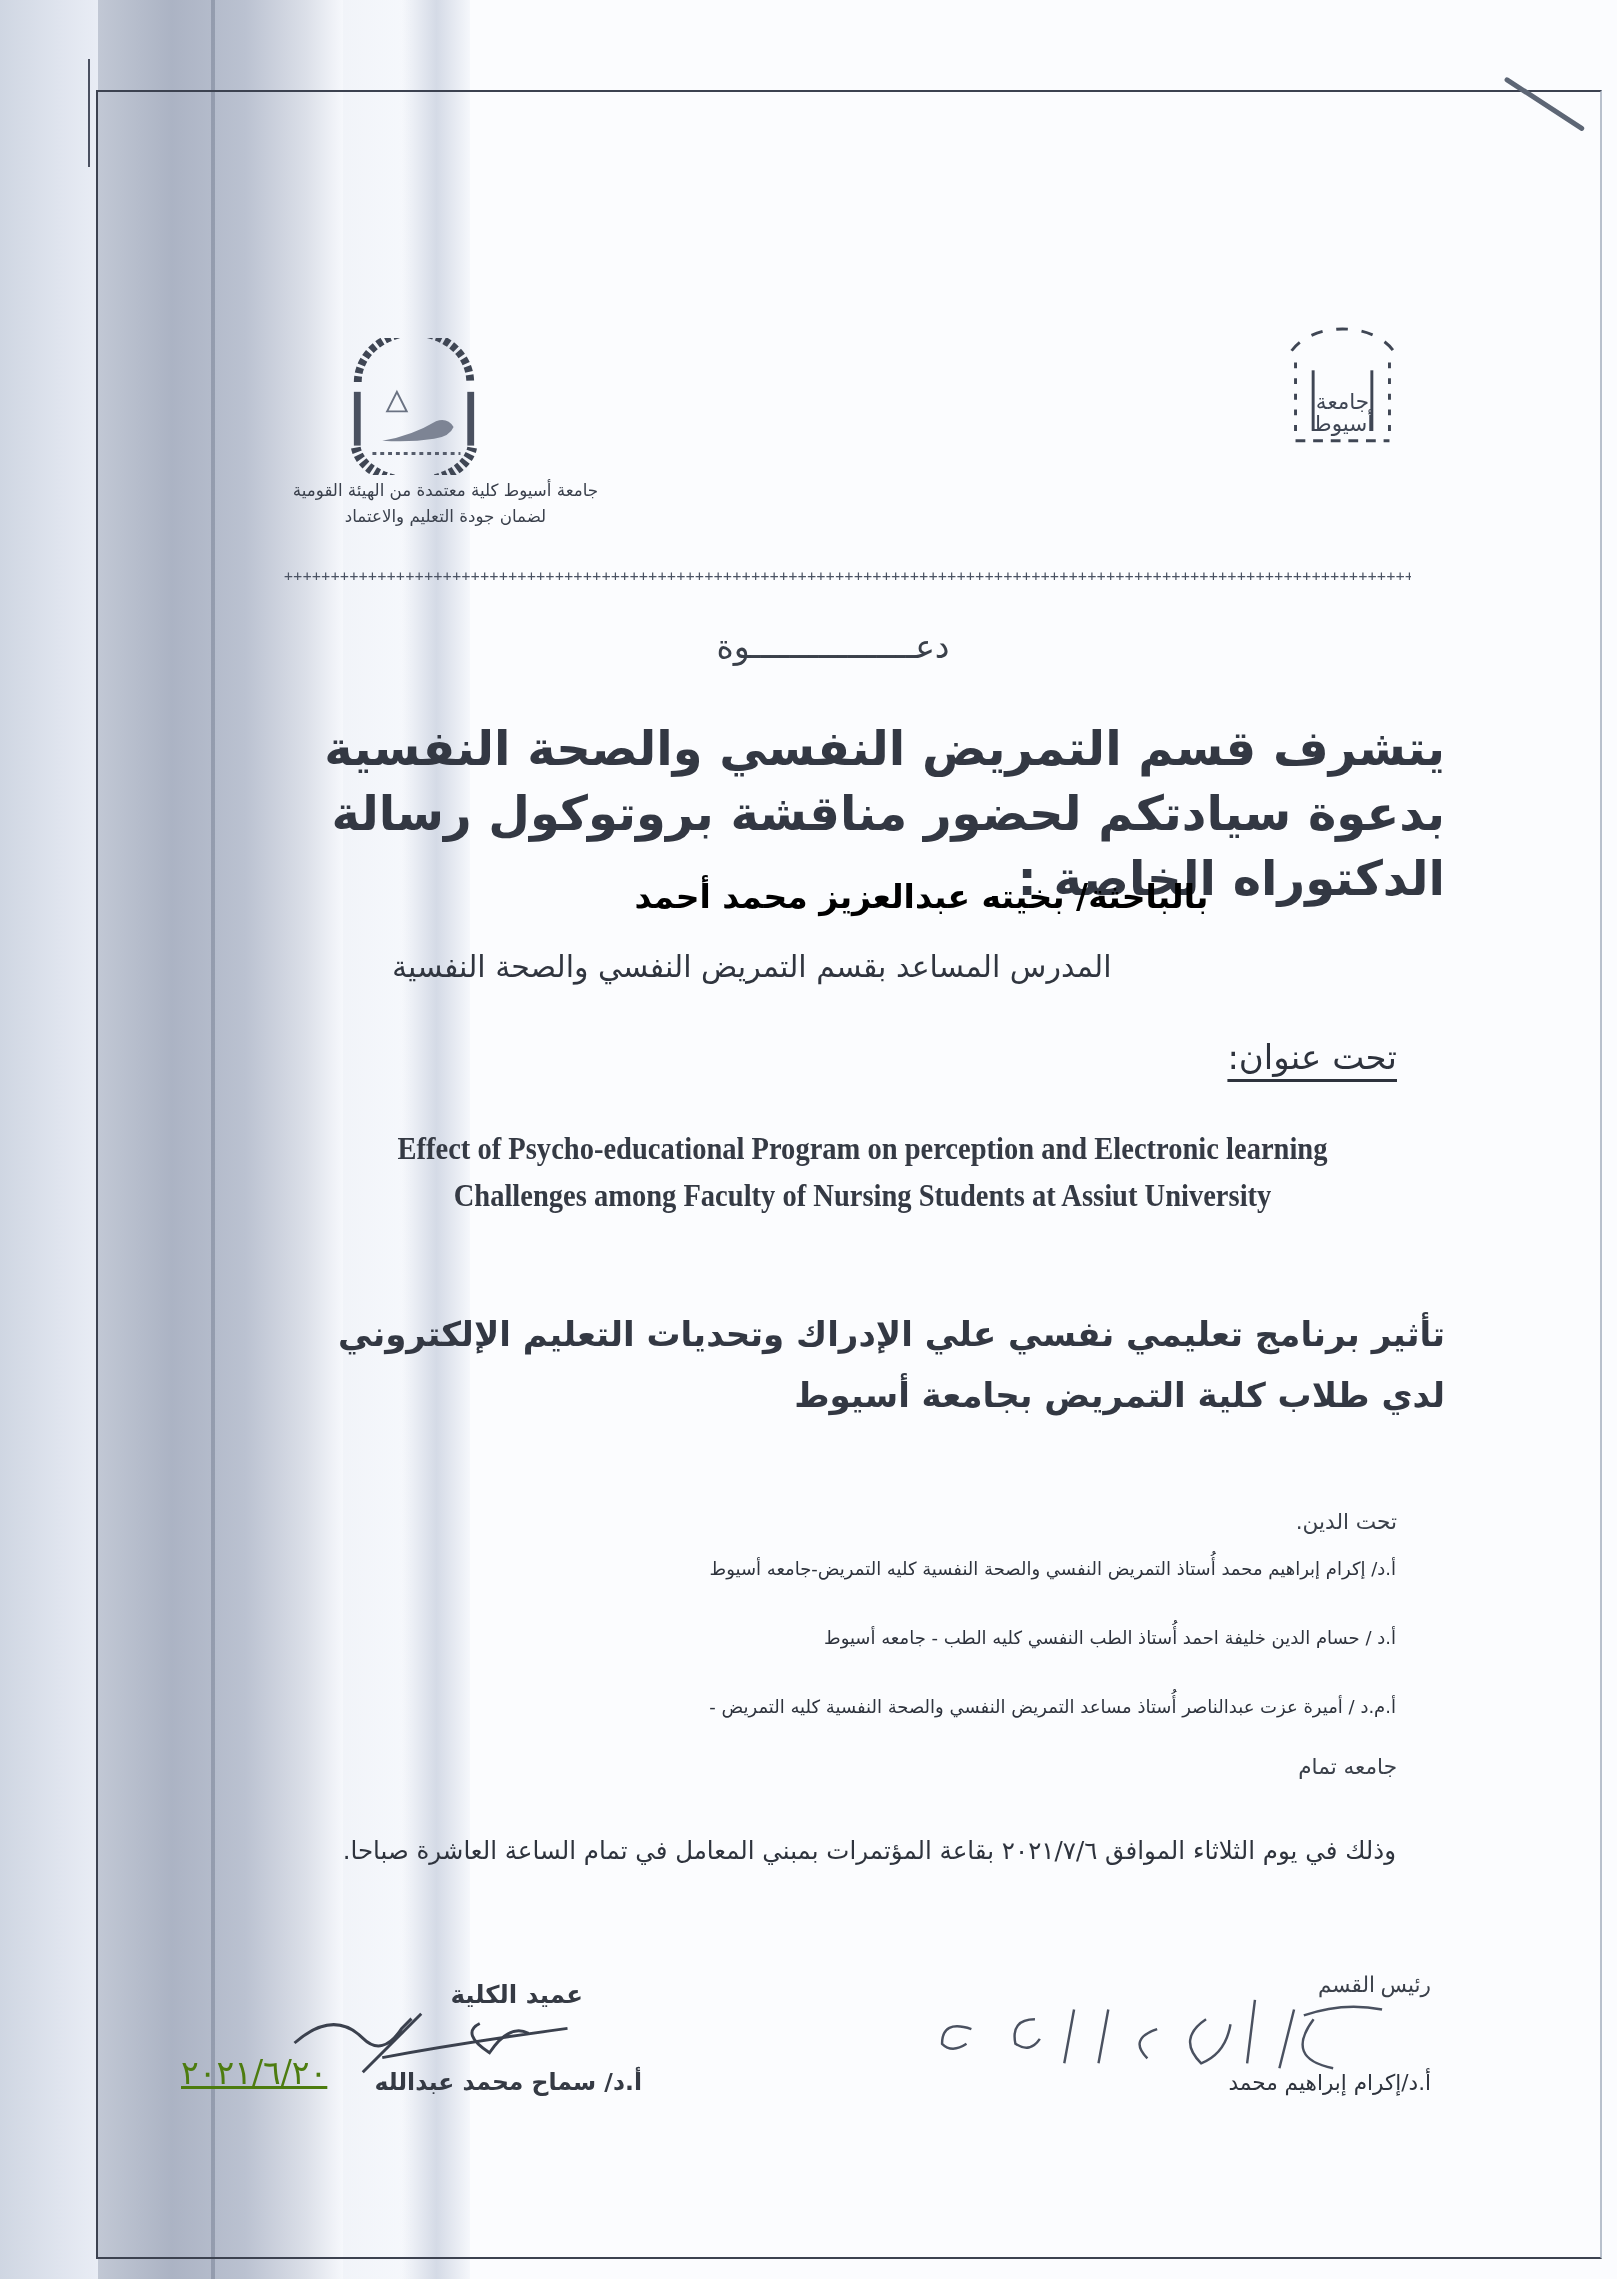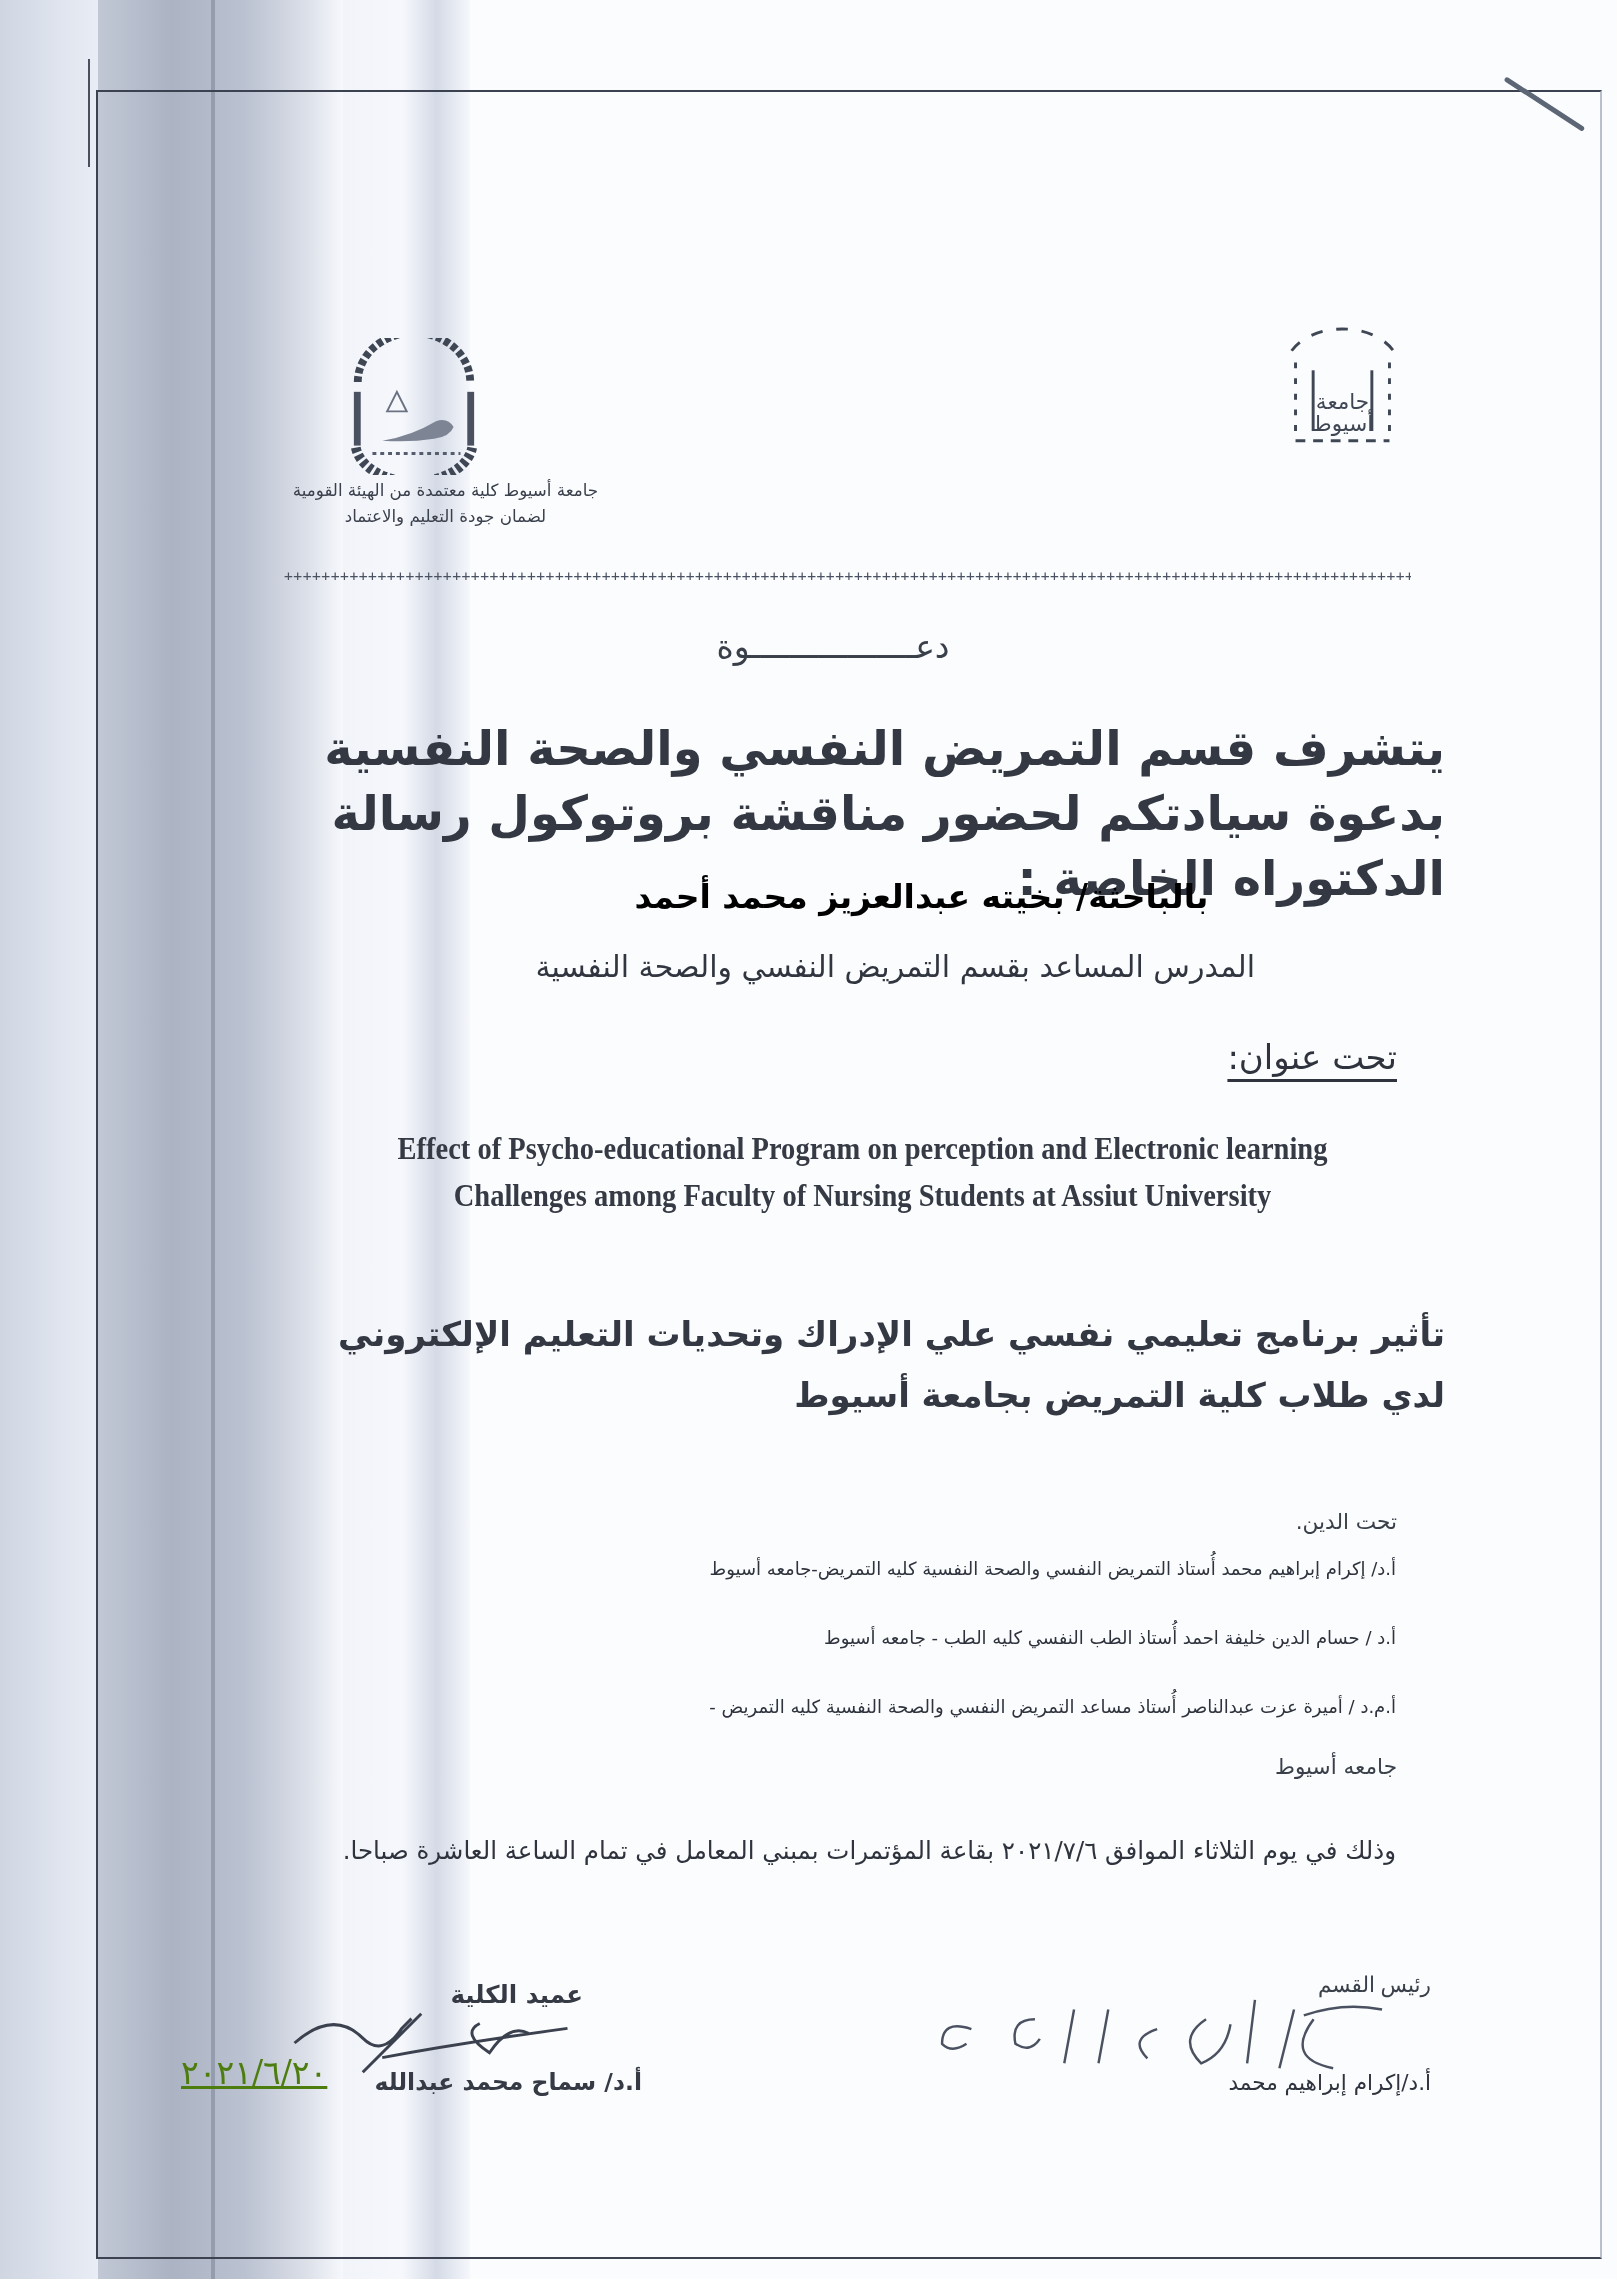--- a/index.html
+++ b/index.html
@@ -33,21 +33,21 @@
     font-size: 16.7px; line-height: 25.5px; color: #3a404c; }
   .uni-logo { position: absolute; left: 1274px; top: 323px; width: 137px; height: 123px; }
 
   .separator { position: absolute; left: 284px; top: 567px; width: 1127px; height: 19.6px; overflow: hidden;
     font-family: "DejaVu Sans Mono", monospace; font-size: 14.7px; letter-spacing: 0.5px; color: #4a5262; white-space: nowrap; }
 
   .rtl { position: absolute; direction: rtl; text-align: right; color: #2a2f38; }
   .invite-title { left: 588px; top: 627px; width: 490px; text-align: center; font-size: 33px; color: #3a404a; letter-spacing: 2px; }
   .intro { left: 274px; top: 716px; width: 1171px; font-size: 48px; line-height: 65px; font-weight: bold; color: #333843; }
   .researcher { left: 490px; top: 877px; width: 863px; font-size: 33px; font-weight: bold; text-align: center; color: #000000; }
-  .position { left: 392px; top: 949px; width: 863px; font-size: 30px; text-align: right; color: #30353f; }
+  .position { left: 392px; top: 949px; width: 863px; font-size: 30px; text-align: left; color: #30353f; }
   .under-title { left: 1127px; top: 1037px; width: 270px; font-size: 34px; color: #2e333d; text-decoration: underline; text-underline-offset: 9.8px; }
 
   .en-title { position: absolute; left: 284px; top: 1125px; width: 1157px; text-align: center;
     font-family: "Liberation Serif", serif; font-weight: bold; font-size: 31px; line-height: 47px; color: #353a44; transform: scaleX(0.92); transform-origin: center; }
 
   .ar-title { left: 274px; top: 1304px; width: 1171px; font-size: 34px; line-height: 61px; font-weight: bold; color: #333843; }
 
   .supervision-label { left: 1176px; top: 1509px; width: 221px; font-size: 21.6px; color: #3a404a; }
   .supervisor { left: 274px; width: 1122px; font-size: 18px; color: #2e333d; }
   .sv1 { top: 1558px; }
@@ -117,21 +117,21 @@
 <div class="rtl position">المدرس المساعد بقسم التمريض النفسي والصحة النفسية</div>
 <div class="rtl under-title">تحت عنوان:</div>
 
 <div class="en-title">Effect of Psycho-educational Program on perception and Electronic learning  Challenges among Faculty of Nursing Students at Assiut University</div>
 <div class="rtl ar-title">تأثير برنامج تعليمي نفسي  علي الإدراك وتحديات التعليم الإلكتروني لدي طلاب كلية التمريض بجامعة أسيوط</div>
 
 <div class="rtl supervision-label">تحت الدين.</div>
 <div class="rtl supervisor sv1">أ.د/ إكرام إبراهيم محمد  أُستاذ التمريض النفسي والصحة النفسية كليه التمريض-جامعه أسيوط</div>
 <div class="rtl supervisor sv2">أ.د / حسام الدين خليفة احمد أُستاذ الطب النفسي كليه الطب - جامعه أسيوط</div>
 <div class="rtl supervisor sv3">أ.م.د / أميرة عزت عبدالناصر أُستاذ مساعد التمريض النفسي والصحة النفسية كليه التمريض -</div>
-<div class="rtl sv3b">جامعه أسيوط</div>
+<div class="rtl sv3b">جامعه تمام</div>
 
 <div class="rtl event">وذلك في يوم الثلاثاء الموافق ٢٠٢١/٧/٦ بقاعة المؤتمرات بمبني المعامل في تمام الساعة العاشرة صباحا.</div>
 
 <div class="rtl sig-dean-title">عميد الكلية</div>
 <svg class="sig-dean-scribble" viewBox="0 0 320 80">
   <path d="M20 40 q40 -35 70 -5 q20 20 40 -10 l10 -10 M90 70 l60 -60 M110 55 q80 -15 190 -30 M210 20 q-20 10 10 30 q20 -30 40 -20" fill="none" stroke="#3b414e" stroke-width="3"></path>
 </svg>
 <div class="sig-dean-date">٢٠٢١/٦/٢٠</div>
 <div class="rtl sig-dean-name">أ.د/ سماح محمد عبدالله</div>
 

